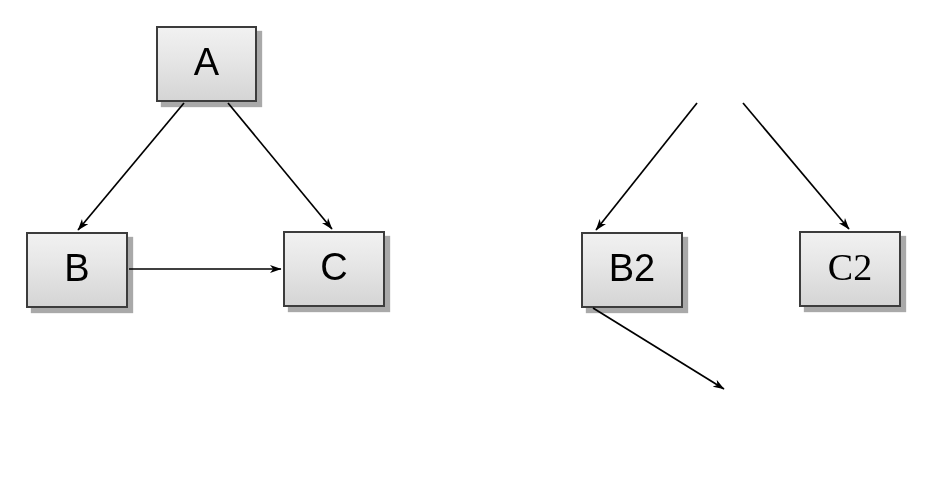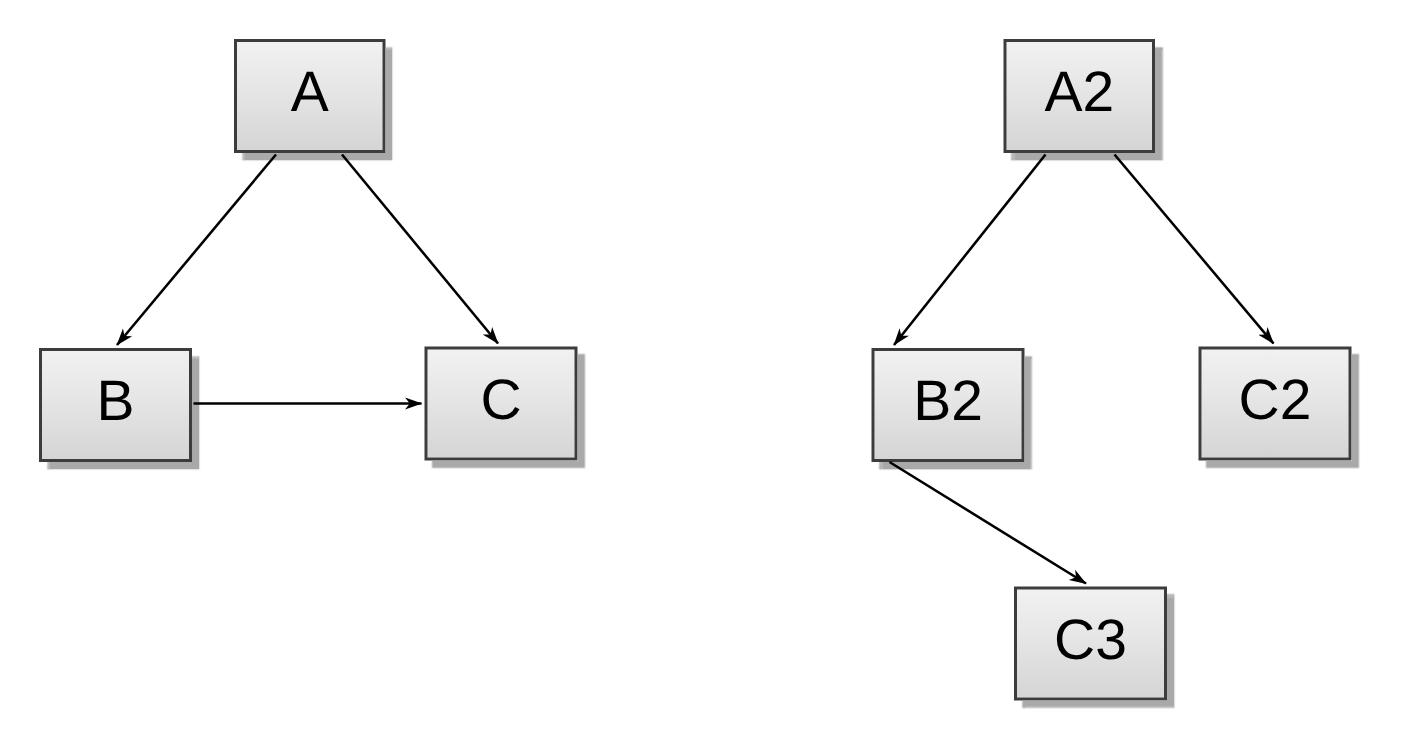--- a/index.html
+++ b/index.html
@@ -29,21 +29,21 @@
     color: #000000;
     padding-bottom: 4px;
   }
   
   .node-a  { left: 156px; top: 26px;  width: 101px; height: 76px; }
   .node-b  { left: 26px;  top: 232px; width: 102px; height: 76px; }
   .node-c  { left: 283px; top: 231px; width: 102px; height: 76px; }
   
   .node-a2 { left: 669px; top: 26px;  width: 101px; height: 76px; }
   .node-b2 { left: 541px; top: 232px; width: 102px; height: 76px; margin-left: 40px; }
-  .node-c2 { left: 799px; top: 231px; width: 102px; height: 76px; }
+  .node-c2 { left: 799px; top: 231px; width: 102px; height: 76px; font-family: Liberation Serif, serif; }
   .node-c3 { left: 676px; top: 391px; width: 102px; height: 76px; }
 
   .edges {
     position: absolute;
     left: 0;
     top: 0;
     width: 940px;
     height: 504px;
     pointer-events: none;
   }
@@ -61,31 +61,25 @@
   <div class="node node-a">
     <span>A</span>
   </div>
   <div class="node node-b">
     <span>B</span>
   </div>
   <div class="node node-c">
     <span>C</span>
   </div>
 
-  <div class="node node-a2">
-    <span>A2</span>
-  </div>
   <div class="node node-b2">
     <span>B2</span>
   </div>
   <div class="node node-c2">
     <span>C2</span>
-  </div>
-  <div class="node node-c3">
-    <span>C3</span>
   </div>
 
   <svg class="edges" width="940" height="504" viewBox="0 0 940 504" xmlns="http://www.w3.org/2000/svg">
     <defs>
       <marker id="arrow" viewBox="0 0 12 9" refX="11" refY="4.5" markerWidth="12" markerHeight="9" markerUnits="userSpaceOnUse" orient="auto">
         <path d="M0,0.5 L11.5,4.5 L0,8.5 L3.2,4.5 Z" fill="#000000"></path>
       </marker>
     </defs>
 
     <line class="edge" x1="184" y1="103" x2="78" y2="230" marker-end="url(#arrow)"></line>

